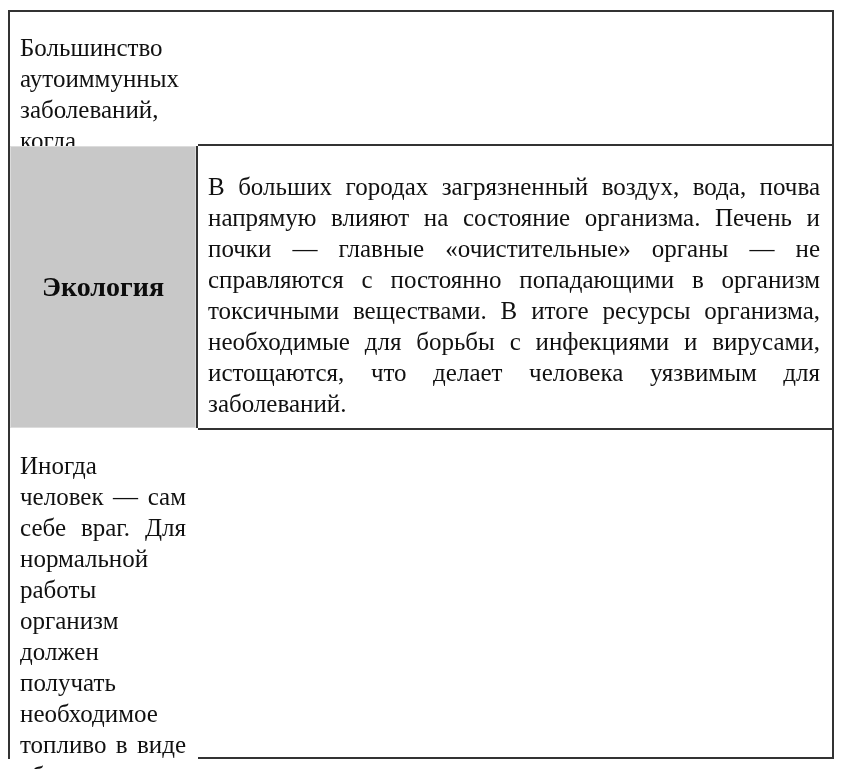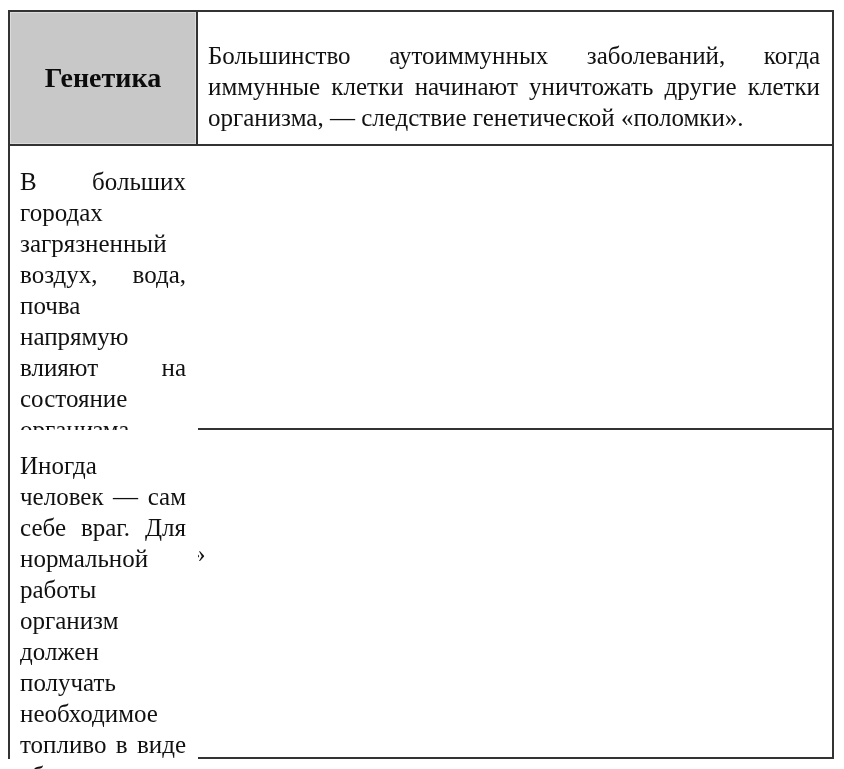--- a/index.html
+++ b/index.html
@@ -58,27 +58,27 @@
     font-size: 25px;
     line-height: 31px;
   }
 </style>
 </head>
 <body>
 
 <div class="doc-table">
 
   <div class="row row-0">
-    <div class="label-cell">Генетика</div>
     <div class="text-cell">
       <p>Большинство аутоиммунных заболеваний, когда иммунные клетки начинают уничтожать другие клетки организма, — следствие генетической «поломки».</p>
     </div>
   </div>
 
   <div class="row row-1">
+    <div class="label-cell">Экология</div>
     <div class="text-cell">
       <p>В больших городах загрязненный воздух, вода, почва напрямую влияют на состояние организма. Печень и почки — главные «очистительные» органы — не справляются с постоянно попадающими в организм токсичными веществами. В итоге ресурсы организма, необходимые для борьбы с инфекциями и вирусами, истощаются, что делает человека уязвимым для заболеваний.</p>
     </div>
   </div>
 
   <div class="row row-2">
     <div class="text-cell">
       <p>Иногда человек — сам себе враг. Для нормальной работы организм должен получать необходимое топливо в виде сбалансированного питания и физических нагрузок, иметь время на полноценный отдых. Но что можно ожидать от собственного тела, если мы питаемся фастфудом, курим по пачке сигарет в день, ведем сидячий образ жизни и засыпаем с рассветом? Только выхода из строя всех механизмов защиты, в том числе иммунитета.</p>
     </div>
   </div>

